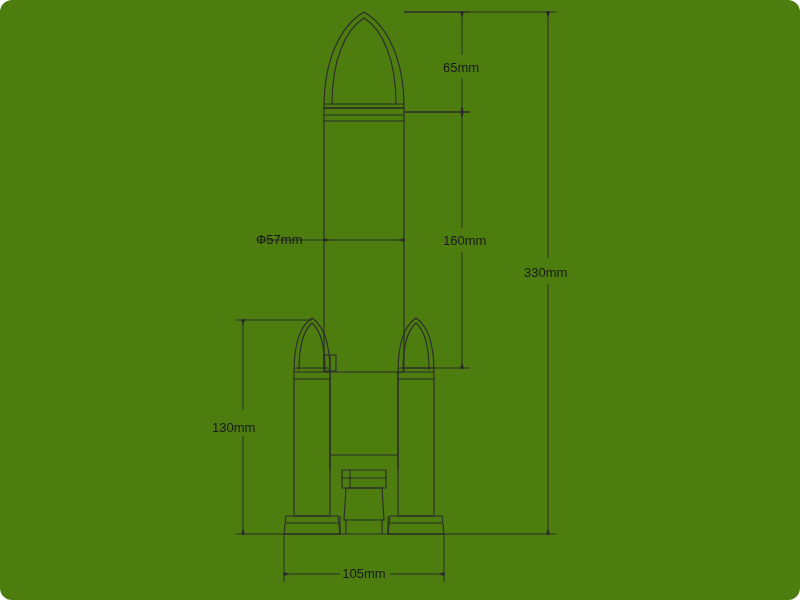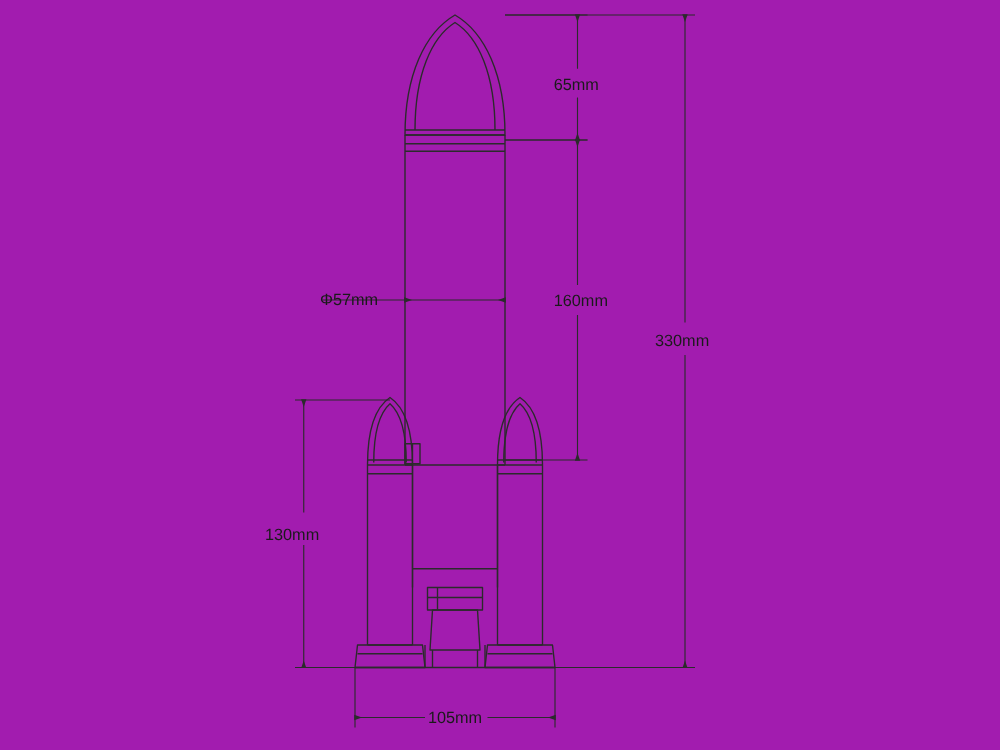--- a/index.html
+++ b/index.html
@@ -10,21 +10,22 @@
   body {
     width: 800px;
     height: 600px;
     font-family: "Liberation Sans", sans-serif;
     overflow: hidden;
   }
   #stage {
     position: relative;
     width: 800px;
     height: 600px;
-    background: #a21caf;
+    background: #4d7c0f;
+    border-radius: 12px;
   }
   #drawing-svg {
     position: absolute;
     left: 0;
     top: 0;
     width: 800px;
     height: 600px;
   }
   .dim-label {
     font-family: "Liberation Sans", sans-serif;

